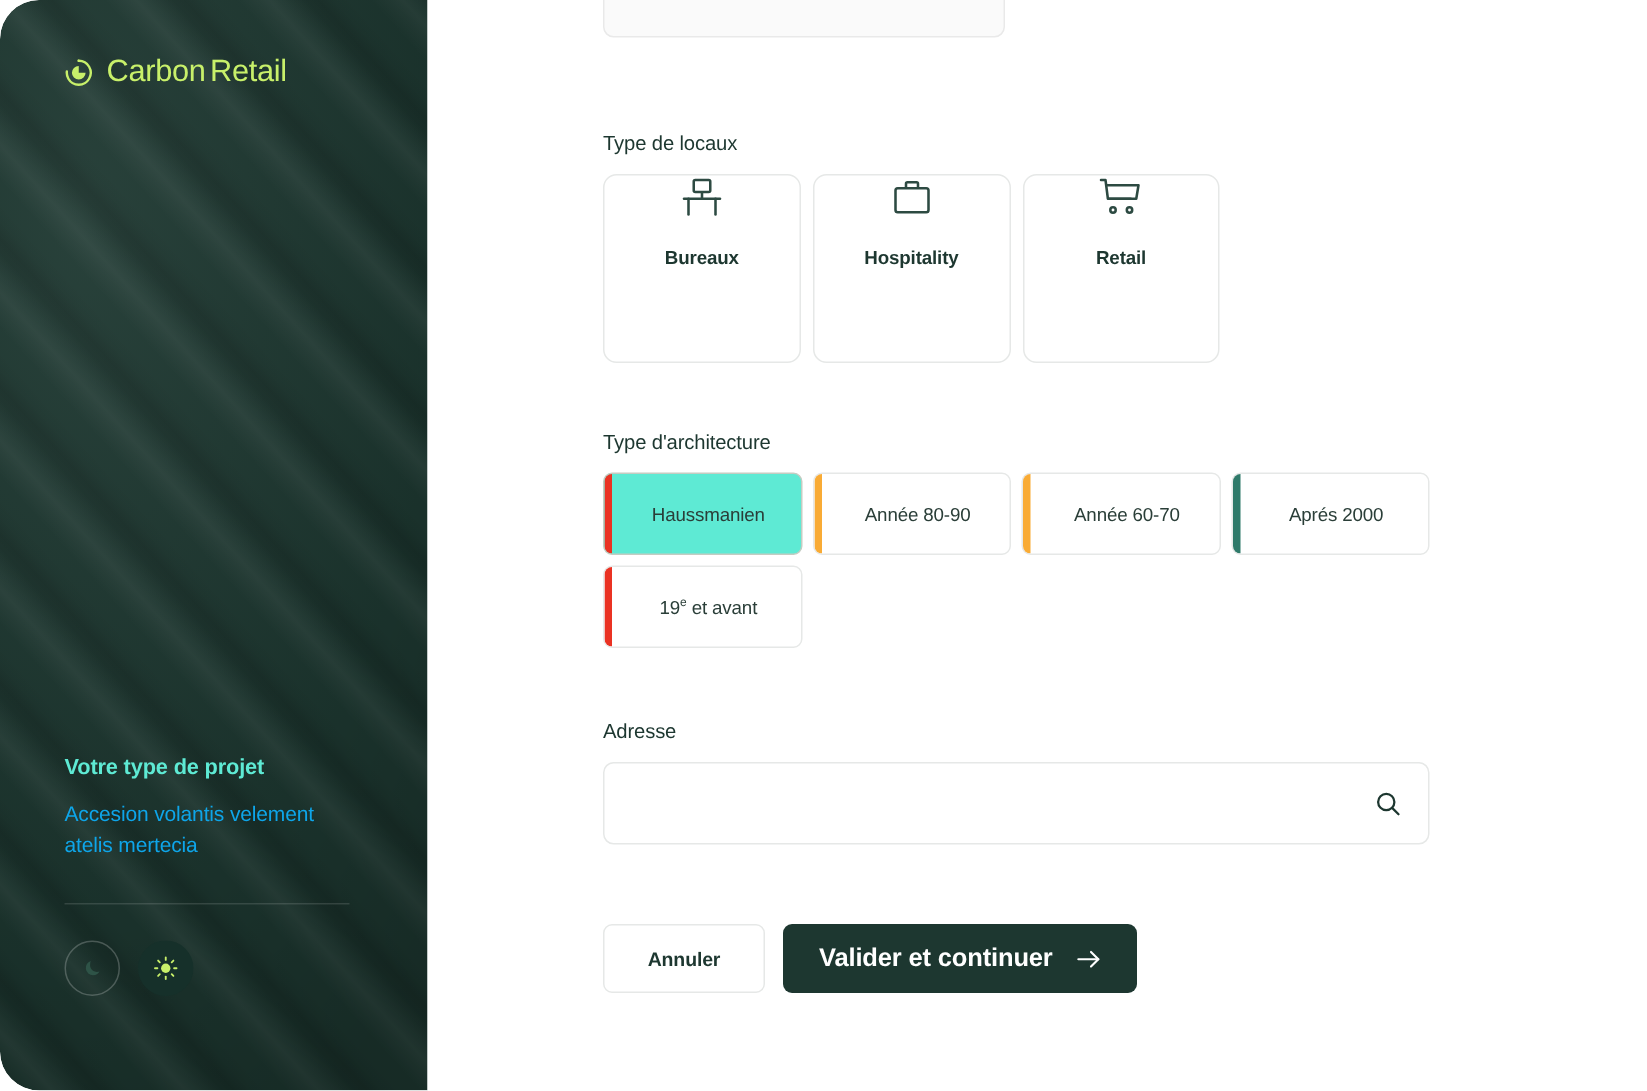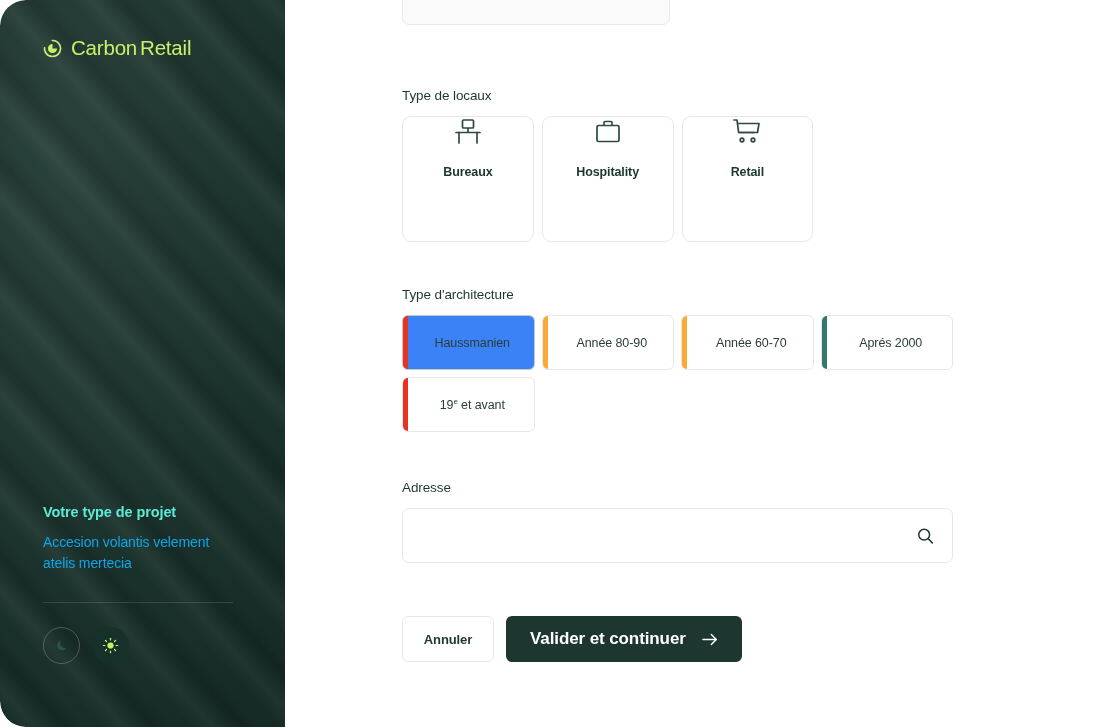--- a/index.html
+++ b/index.html
@@ -201,21 +201,21 @@
     padding-left: 8px;
     overflow: hidden;
     cursor: pointer;
   }
   .archi-bar {
     position: absolute;
     left: 0; top: 0; bottom: 0;
     width: 5px;
   }
   .archi-card.selected {
-    background: #3b82f6;
+    background: #5eead4;
     border-color: #c4ccc2;
   }
   .archi-label {
     font-size: 12.5px;
     color: #2a3e38;
     letter-spacing: -0.1px;
   }
   .archi-label sup { font-size: 8px; vertical-align: super; }
   .archi-row2 { margin-top: 7px; }
 
@@ -238,21 +238,21 @@
     position: absolute;
     right: 18px;
     top: 50%;
     transform: translateY(-50%);
     cursor: pointer;
   }
 
   
   .actions { display: flex; gap: 12px; align-items: center; }
   .btn-cancel {
-    width: 92px; height: 46px;
+    width: 108px; height: 46px;
     background: #ffffff;
     border: 1px solid #e6e8e7;
     border-radius: 6px;
     font-family: "Liberation Sans", sans-serif;
     font-size: 13px;
     font-weight: bold;
     color: #1d3730;
     letter-spacing: -0.1px;
     cursor: pointer;
   }

